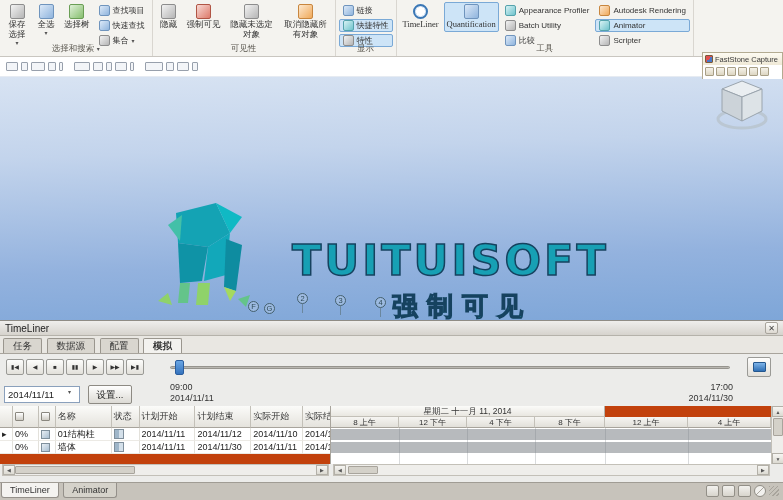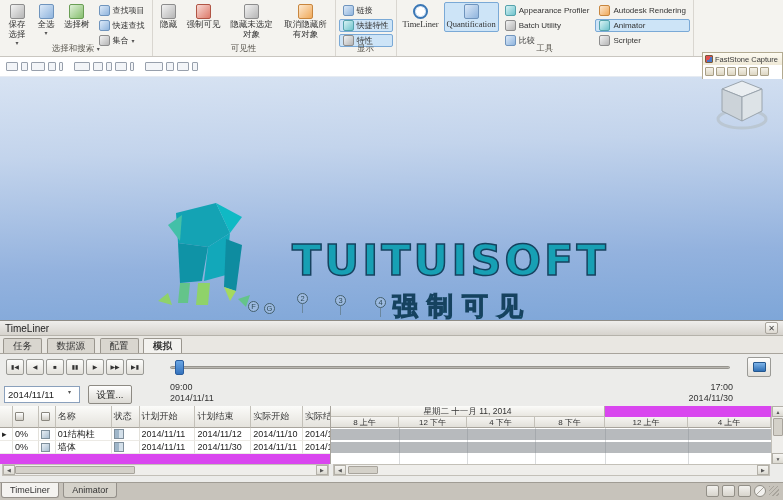--- a/index.html
+++ b/index.html
@@ -61,21 +61,21 @@
   .export-glyph { width:13px; height:10px; background:linear-gradient(#7db3e8,#2f6fb5); border:1px solid #24578e; border-radius:1px; }
   .tl-daterow { position:absolute; top:26px; left:0; right:0; height:26px; }
   .date-input { position:absolute; left:4px; top:6px; width:76px; height:17px; border:1px solid #8aa0bc; background:#fff; font-size:9.5px; padding:0 3px; font-family:inherit; color:#222; }
   .date-drop { position:absolute; left:68px; top:8px; font-size:6px; color:#555; }
   .settings-btn { position:absolute; left:88px; top:5px; width:44px; height:19px; border:1px solid #8d8a83; background:linear-gradient(#fefefe,#dcdad4); border-radius:2px; font-size:9.5px; line-height:17px; text-align:center; color:#222; }
   .range { position:absolute; top:2px; font-size:9px; line-height:10.5px; color:#333; }
   .range.start { left:170px; }
   .range.end { right:50px; text-align:right; }
 
   
-  .tl-grid { position:absolute; top:52px; left:0; width:783px; height:58px; background:#d946ef; }
+  .tl-grid { position:absolute; top:52px; left:0; width:783px; height:58px; background:#c2410c; }
   .ttable { position:absolute; left:0; top:0; width:331px; height:58px; border-right:1px solid #a8a49c; }
   .th { display:flex; height:22px; }
   .th .cell { background:linear-gradient(#fbfbf9,#e5e3dd); border-right:1px solid #c3c0b8; border-bottom:1px solid #a8a49c; font-size:9px; color:#333; display:flex; align-items:center; padding-left:2px; overflow:hidden; white-space:nowrap; }
   .tr { display:flex; height:13px; background:#fff; }
   .tr .cell { border-right:1px solid #e3e1db; border-bottom:1px solid #eceae5; font-size:9px; color:#222; display:flex; align-items:center; padding-left:2px; overflow:hidden; white-space:nowrap; }
   .c0{width:13px}.c1{width:26px}.c2{width:17px}.c3{width:56px}.c4{width:28px}.c5{width:56px}.c6{width:56px}.c7{width:52px}.c8{width:27px; border-right:none!important;}
   .hdr-ic { width:9px; height:9px; border:1px solid #8a877f; background:linear-gradient(#fff,#cfccc4); border-radius:1px; }
   .task-ic { width:9px; height:9px; border:1px solid #7f8f9c; background:linear-gradient(135deg,#e8eef4,#a9bfd2); }
   .status-ic { width:10px; height:10px; border:1px solid #7f8f9c; background:linear-gradient(90deg,#9fb6c9 50%,#d4e0ea 50%); }
   .gantt { position:absolute; left:331px; top:0; width:440px; height:58px; }

